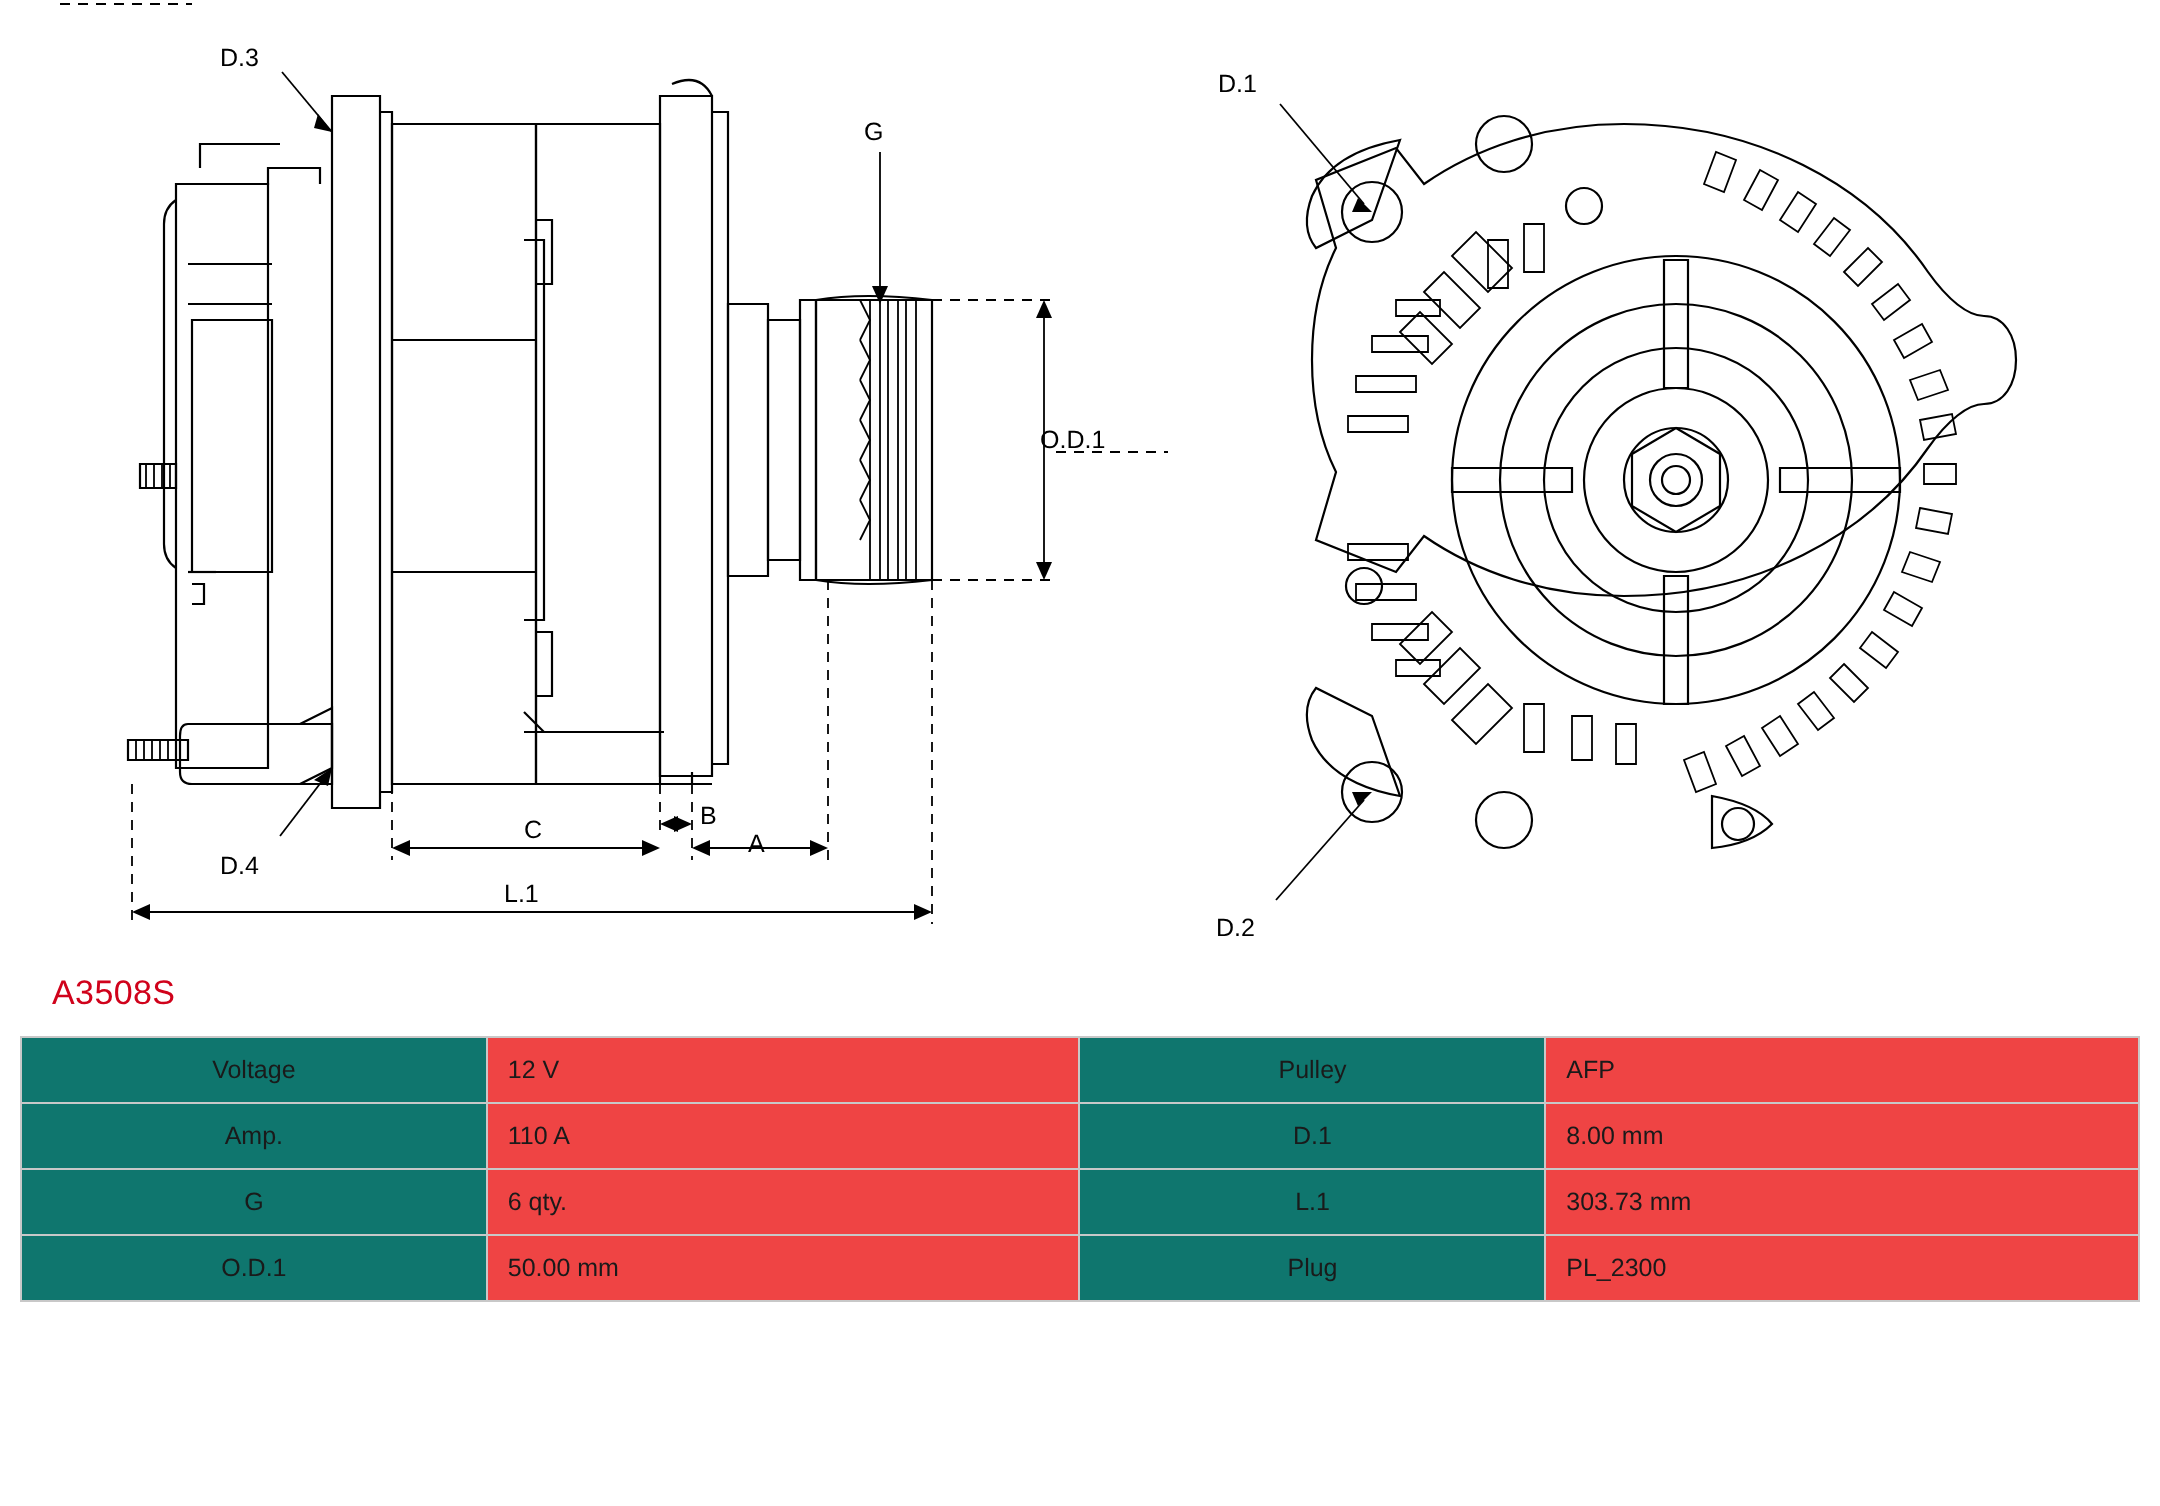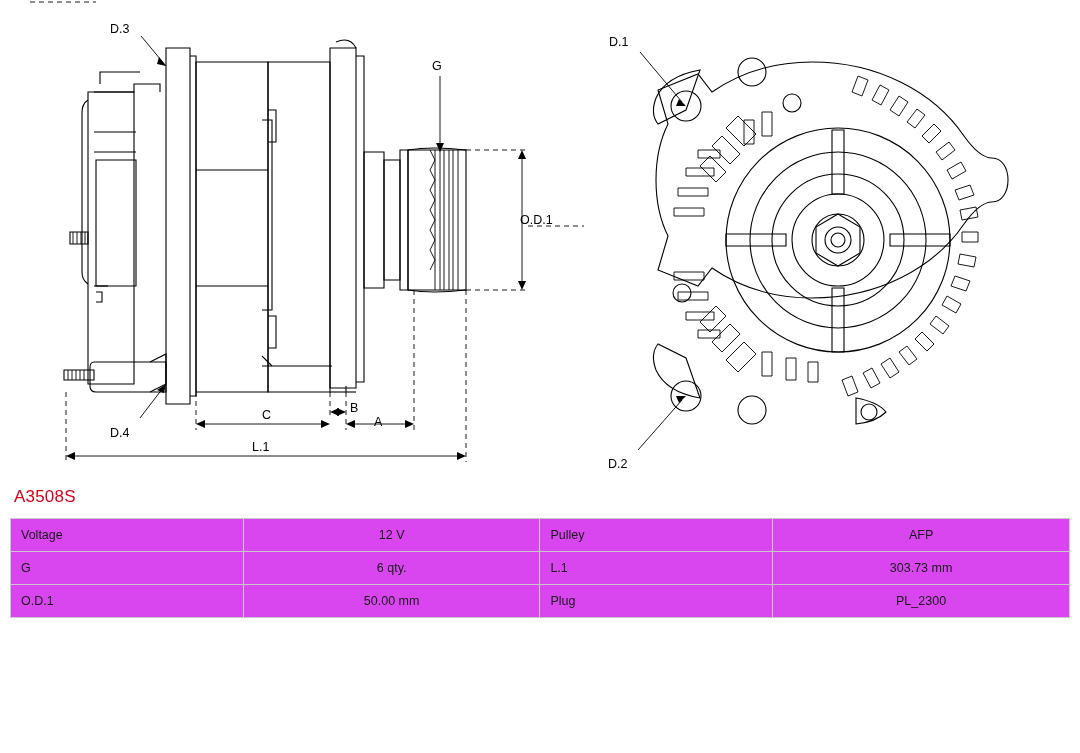--- a/index.html
+++ b/index.html
@@ -3,38 +3,38 @@
 <meta charset="utf-8">
 <style>
   html,body{margin:0;padding:0;}
   body{
     width:1080px;height:753px;background:#ffffff;
     font-family:"Liberation Sans", sans-serif;
     color:#000;overflow:hidden;position:relative;
   }
   .drawing{position:absolute;left:0;top:0;width:1080px;height:480px;}
   .part-number{
-    position:absolute;left:14px;top:487px;
+    position:absolute;left:26px;top:487px;
     font-size:17px;color:#d0021b;font-weight:400;letter-spacing:.2px;
   }
   table.specs{
     position:absolute;left:10px;top:518px;
     width:1060px;border-collapse:collapse;
     font-size:12.5px;
   }
   table.specs td{
     border:1px solid #c8c8c8;
     height:32px;padding:0 10px;
     vertical-align:middle;
   }
   td.label{
-    background:#d946ef;text-align:left;width:215px;color:#1a1a1a;
+    background:#0f766e;text-align:center;width:215px;color:#1a1a1a;
   }
   td.value{
-    background:#d946ef;text-align:center;width:280px;color:#1a1a1a;
+    background:#ef4444;text-align:left;width:280px;color:#1a1a1a;
   }
   svg{display:block;}
   .ln{stroke:#000;stroke-width:1.1;fill:none;}
   .ln-thin{stroke:#000;stroke-width:0.9;fill:none;}
   .dash{stroke:#000;stroke-width:0.9;fill:none;stroke-dasharray:5 4;}
   .lbl{font-family:"Liberation Sans", sans-serif;font-size:12.5px;fill:#000;}
 </style>
 </head>
 <body>
 
@@ -254,20 +254,26 @@
 
 <table class="specs">
   <tbody>
     <tr>
       <td class="label">Voltage</td>
       <td class="value">12 V</td>
       <td class="label">Pulley</td>
       <td class="value">AFP</td>
     </tr>
     <tr>
+      <td class="label">Amp.</td>
+      <td class="value">110 A</td>
+      <td class="label">D.1</td>
+      <td class="value">8.00 mm</td>
+    </tr>
+    <tr>
       <td class="label">G</td>
       <td class="value">6 qty.</td>
       <td class="label">L.1</td>
       <td class="value">303.73 mm</td>
     </tr>
     <tr>
       <td class="label">O.D.1</td>
       <td class="value">50.00 mm</td>
       <td class="label">Plug</td>
       <td class="value">PL_2300</td>

